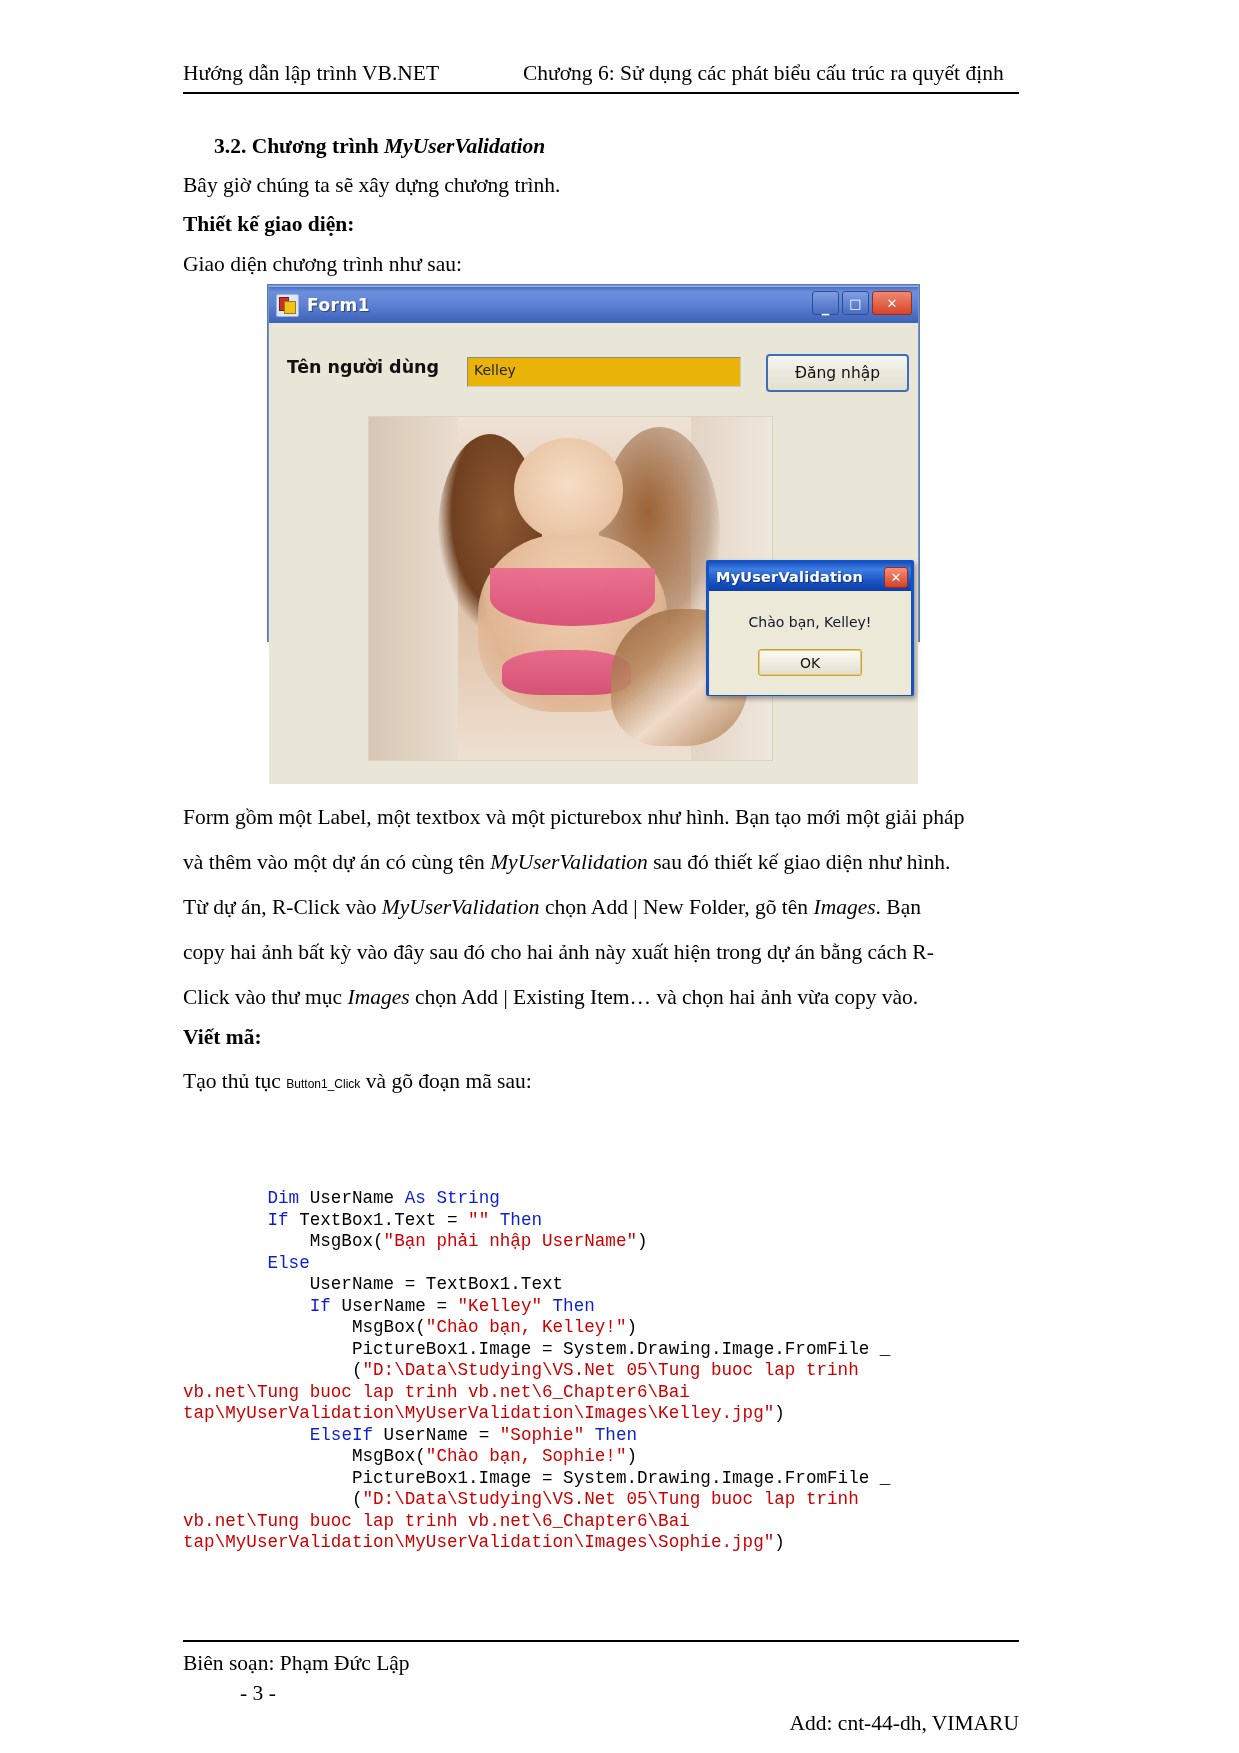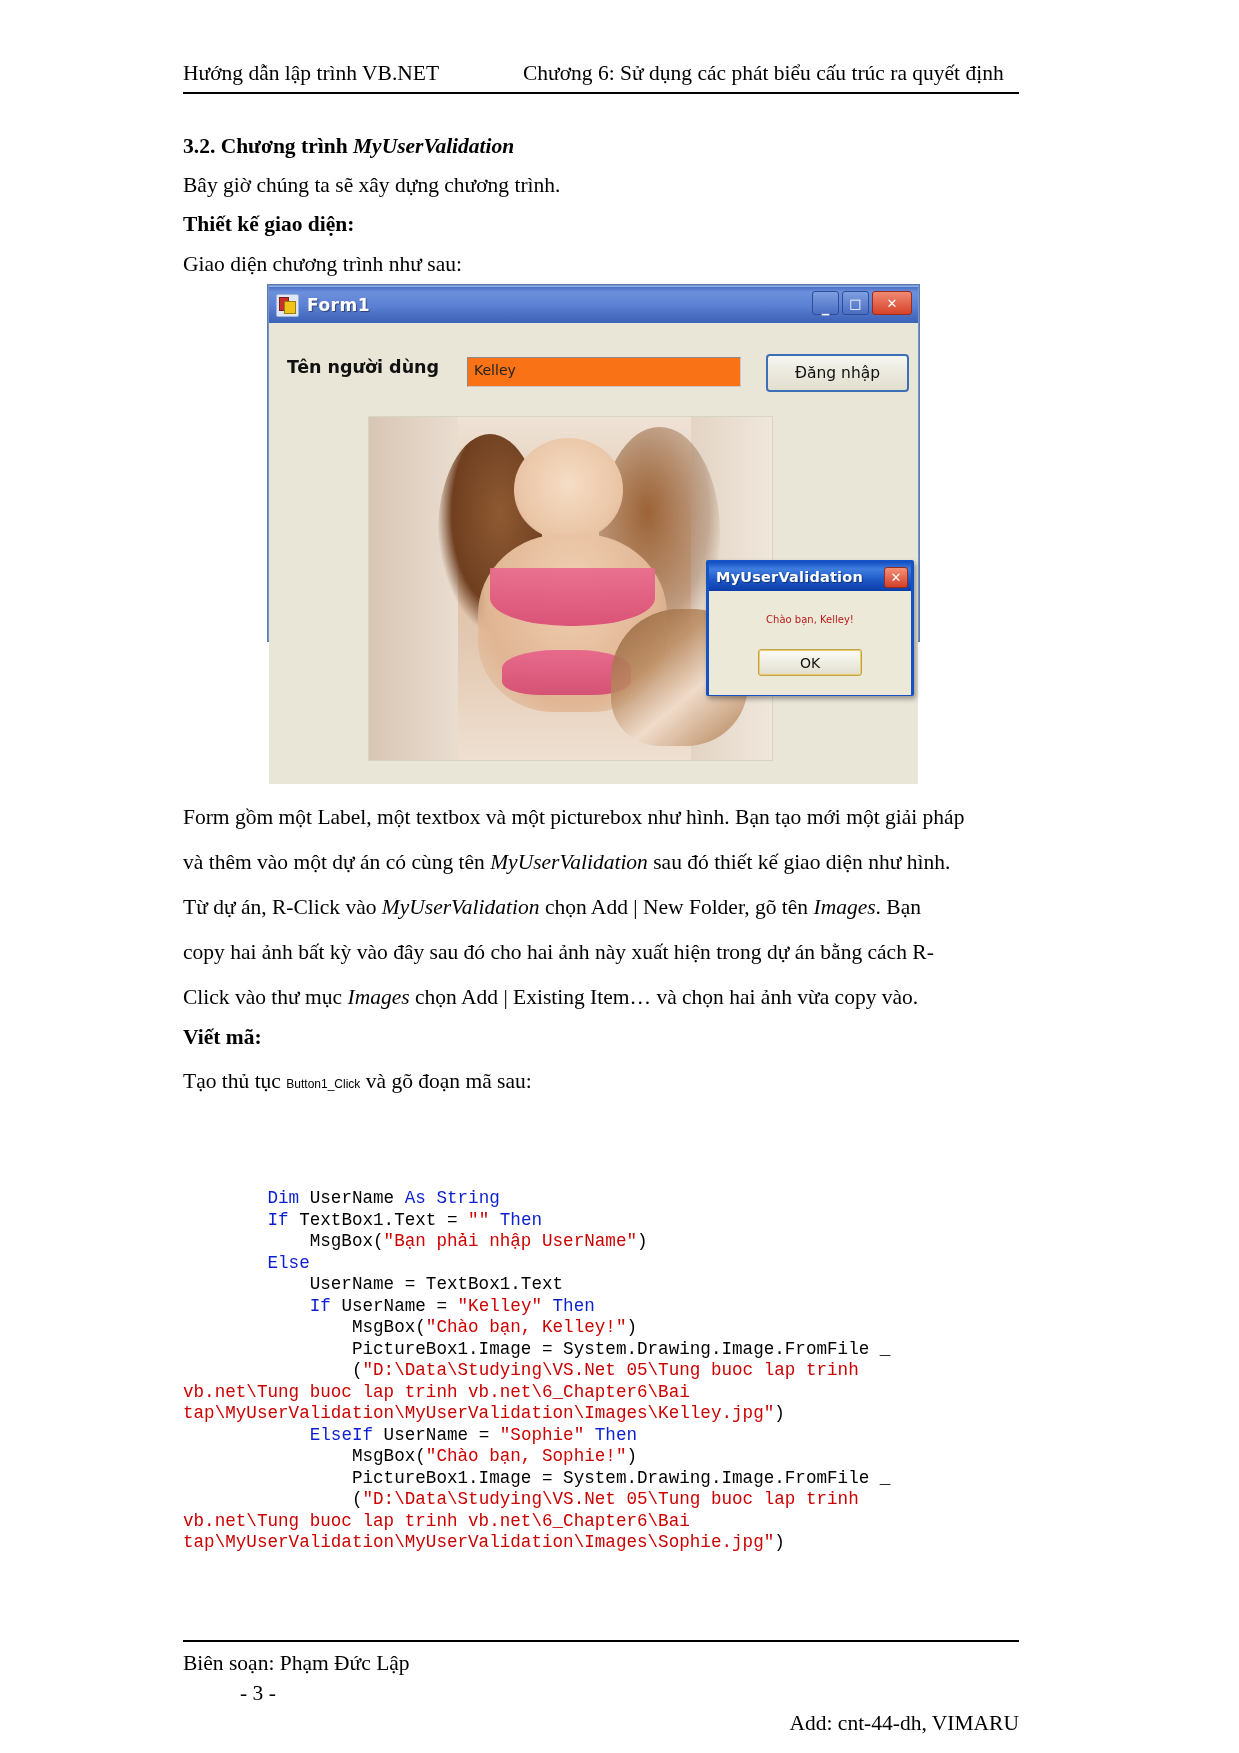--- a/index.html
+++ b/index.html
@@ -160,21 +160,21 @@
     font-weight: bold;
     font-size: 17.5px;
     color: #111;
   }
   .vb-textbox {
     position: absolute;
     left: 198px;
     top: 34px;
     width: 274px;
     height: 30px;
-    background: #f97316;
+    background: #eab308;
     border: 1px solid #8a8a8a;
     border-right-color: #c9c9c9;
     border-bottom-color: #c9c9c9;
     padding: 4px 0 0 6px;
     font-family: "DejaVu Sans", sans-serif;
     font-size: 14px;
     color: #222;
   }
   .vb-button {
     position: absolute;
@@ -282,22 +282,22 @@
     height: 104px;
     position: relative;
     background: #ece9d8;
   }
   .mb-text {
     position: absolute;
     left: 0; right: 0;
     top: 23px;
     text-align: center;
     font-family: "DejaVu Sans", sans-serif;
-    font-size: 10px;
-    color: #b91c1c;
+    font-size: 14px;
+    color: #0f172a;
   }
   .mb-ok {
     position: absolute;
     left: 50%;
     transform: translateX(-50%);
     top: 58px;
     width: 104px;
     height: 27px;
     background: linear-gradient(to bottom,#fcfcf8 0%, #eeece0 55%, #e0ddcd 100%);
     border: 1px solid #bda548;
@@ -361,21 +361,21 @@
 <div class="page">
 
   <div class="hdr">
     <div class="hdr-row">
       <span class="hdr-left">Hướng dẫn lập trình VB.NET</span>
       <span class="hdr-right">Chương 6: Sử dụng các phát biểu cấu trúc ra quyết định</span>
     </div>
     <div class="hdr-rule"></div>
   </div>
 
-  <div class="para" style="top:133px;">
+  <div class="para" style="top:133px;margin-left:31px;">
     <span class="b">3.2. Chương trình </span><span class="b i">MyUserValidation</span>
   </div>
 
   <div class="para" style="top:172px;">Bây giờ chúng ta sẽ xây dựng chương trình.</div>
 
   <div class="para b" style="top:211px;">Thiết kế giao diện:</div>
 
   <div class="para" style="top:251px;">Giao diện chương trình như sau:</div>
 
   <div class="vbform">

